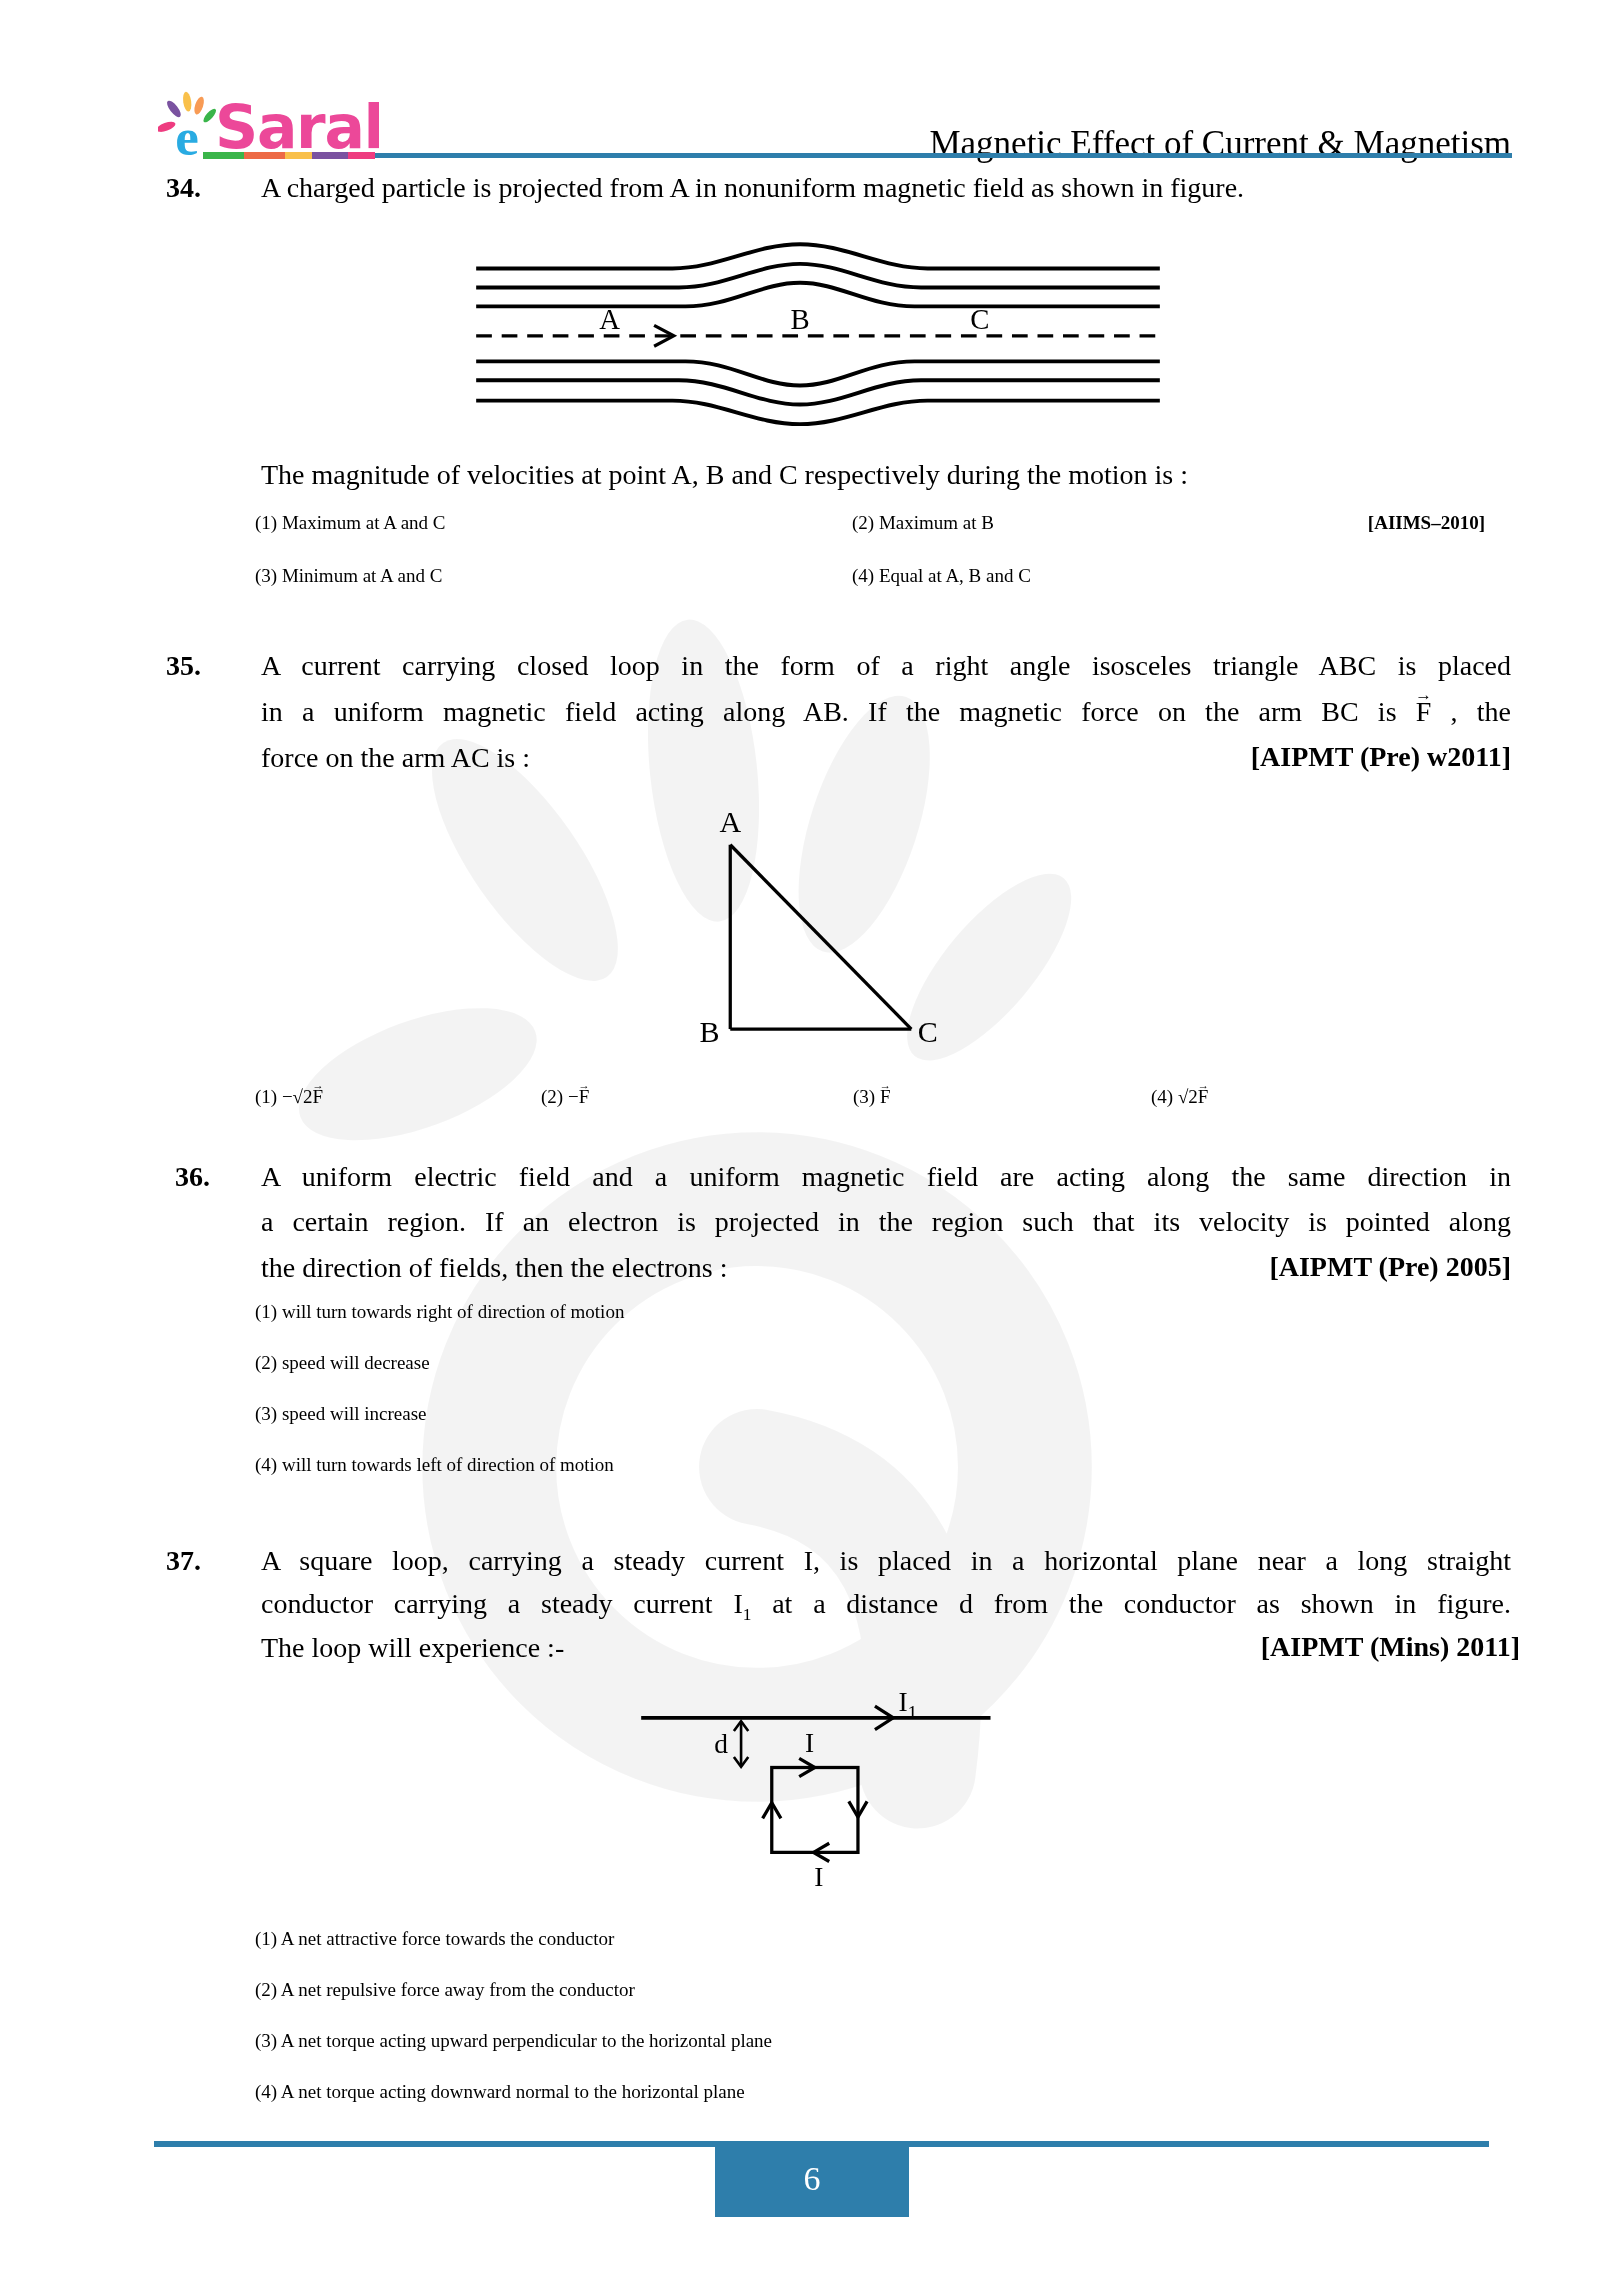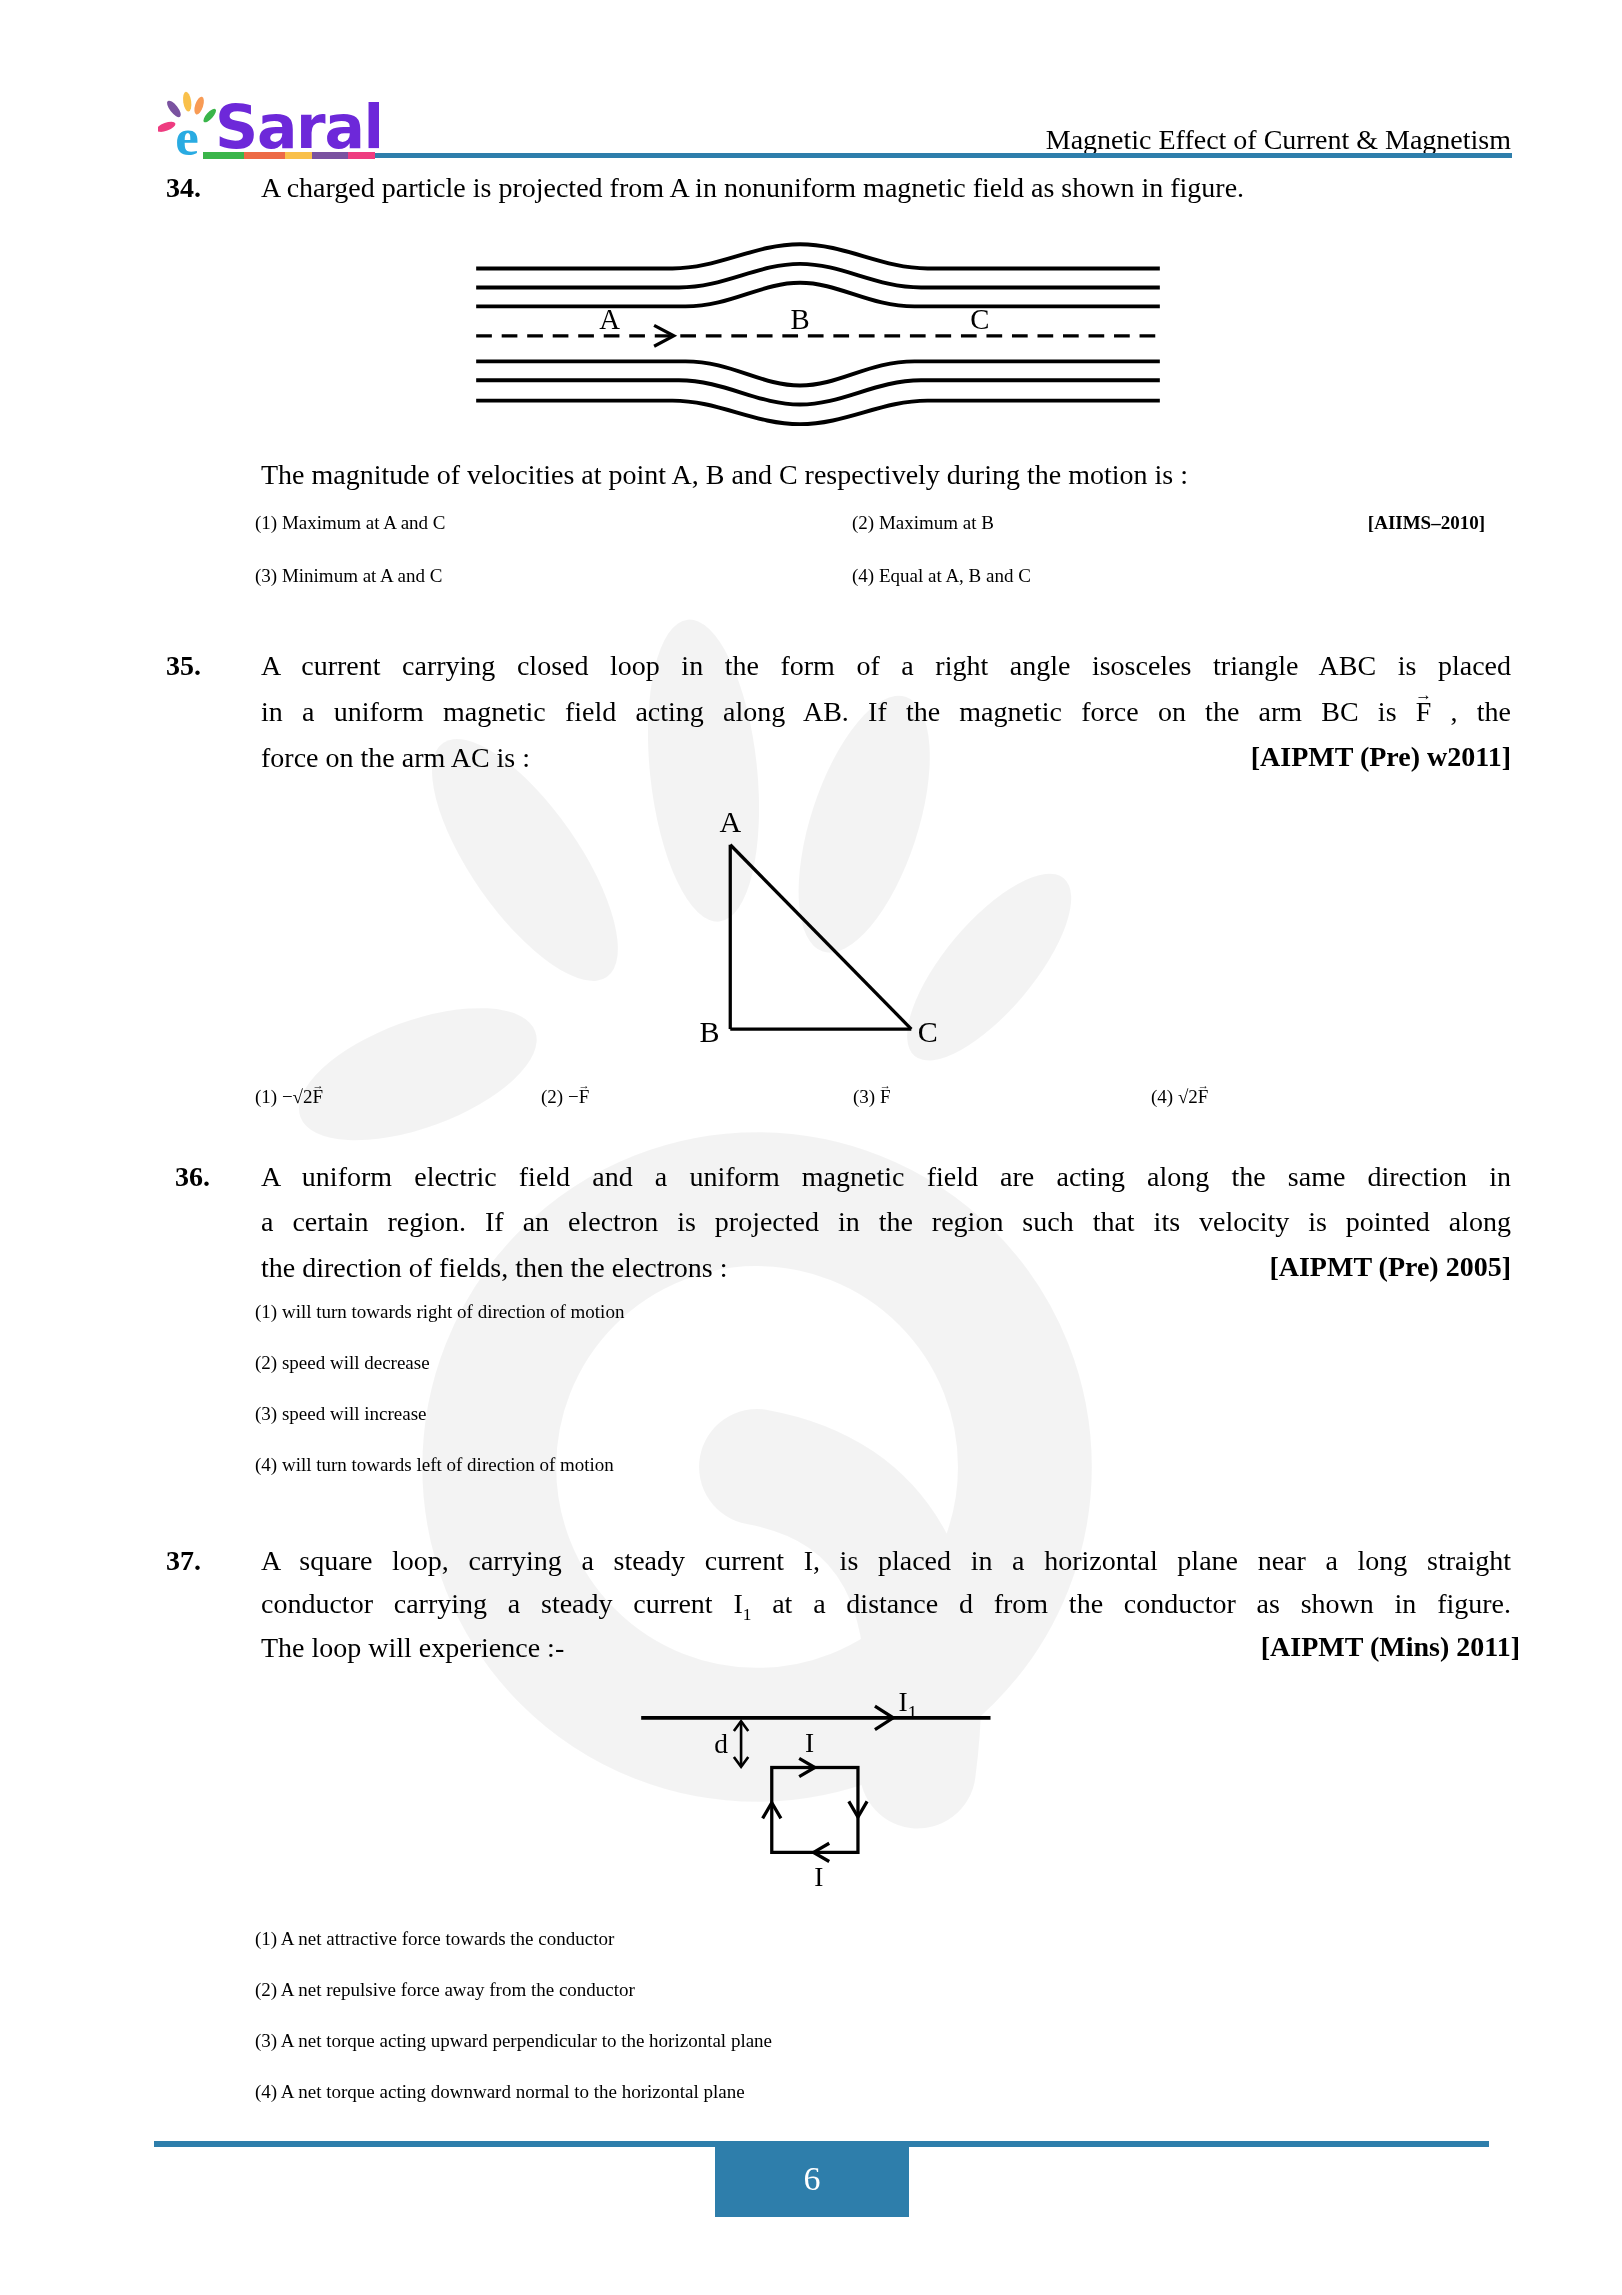--- a/index.html
+++ b/index.html
@@ -5,22 +5,22 @@
   html,body { margin:0; padding:0; background:#e8e8e8; }
   .page { position:relative; width:1622px; height:2295px; background:#ffffff;
           font-family:"Liberation Serif", serif; color:#000; overflow:hidden; margin:0 auto; }
   .abs { position:absolute; }
   .t  { font-size:28px; line-height:1.22; white-space:nowrap; }
   .para { font-size:28px; line-height:1.22; white-space:normal; }
   .jl { text-align:justify; text-align-last:justify; white-space:normal; }
   .b  { font-weight:bold; }
   .tag { font-weight:bold; font-size:28px; }
   .brand { font-family:"DejaVu Sans", sans-serif; font-weight:bold; font-size:60px;
-           color:#6d28d9; line-height:1; letter-spacing:-1.3px; }
-  .title { font-size:28px; }
+           color:#ec4899; line-height:1; letter-spacing:-1.3px; }
+  .title { font-size:35px; }
   .vec { position:relative; display:inline-block; }
   .vec::after { content:"\2192"; position:absolute; left:50%; transform:translateX(-50%);
                 top:-0.60em; font-size:0.60em; }
   sub.s { font-size:0.62em; line-height:0; }
   .optitem { font-size:19px; white-space:nowrap; position:absolute; }
   .rule { background:#2E7EAB; }
   .seg { position:absolute; height:6.5px; top:0; }
   .pagebox { background:#2E7EAB; color:#fff; text-align:center; }
   .pagebox span { font-size:34px; line-height:75px; }
   svg text { font-family:"Liberation Serif", serif; }

